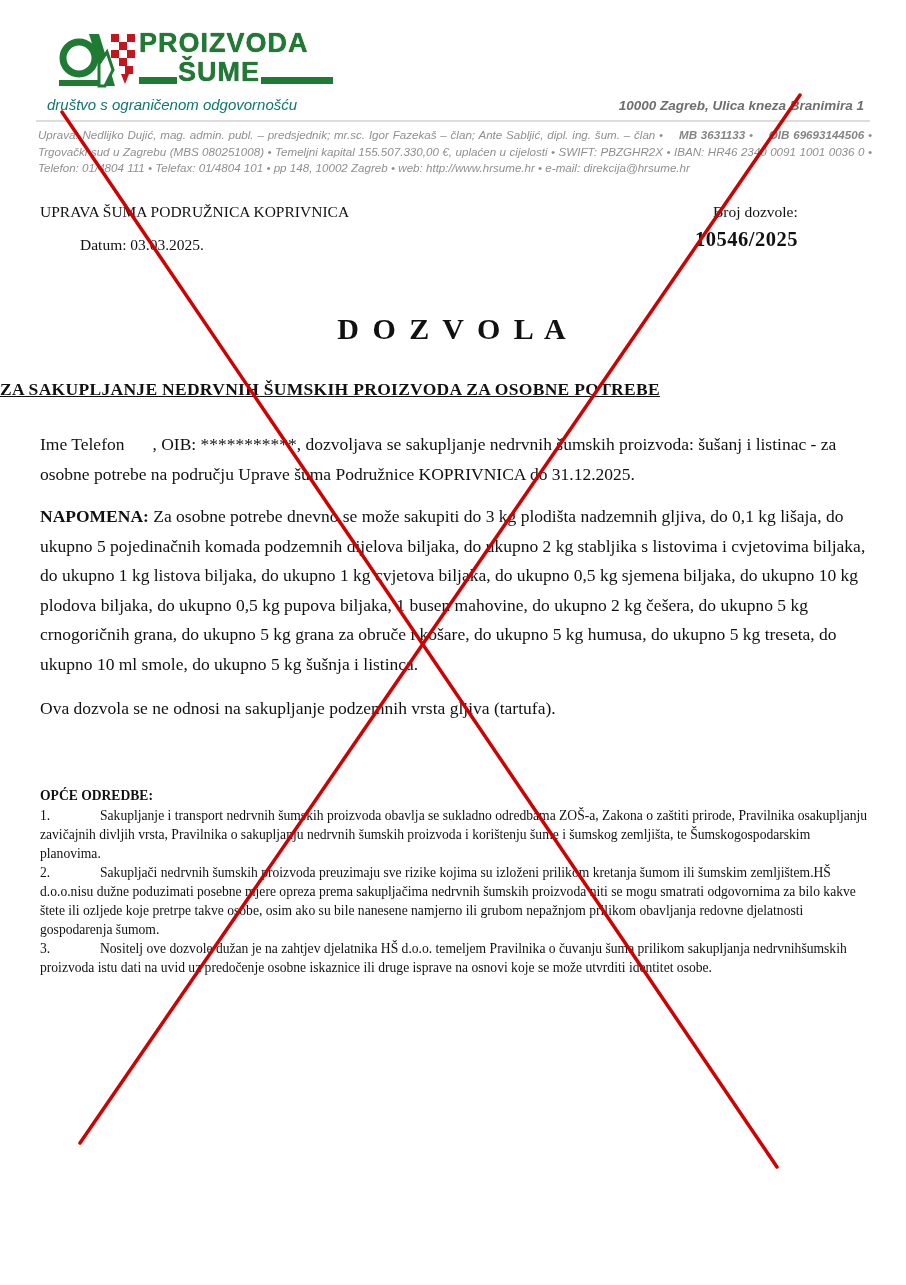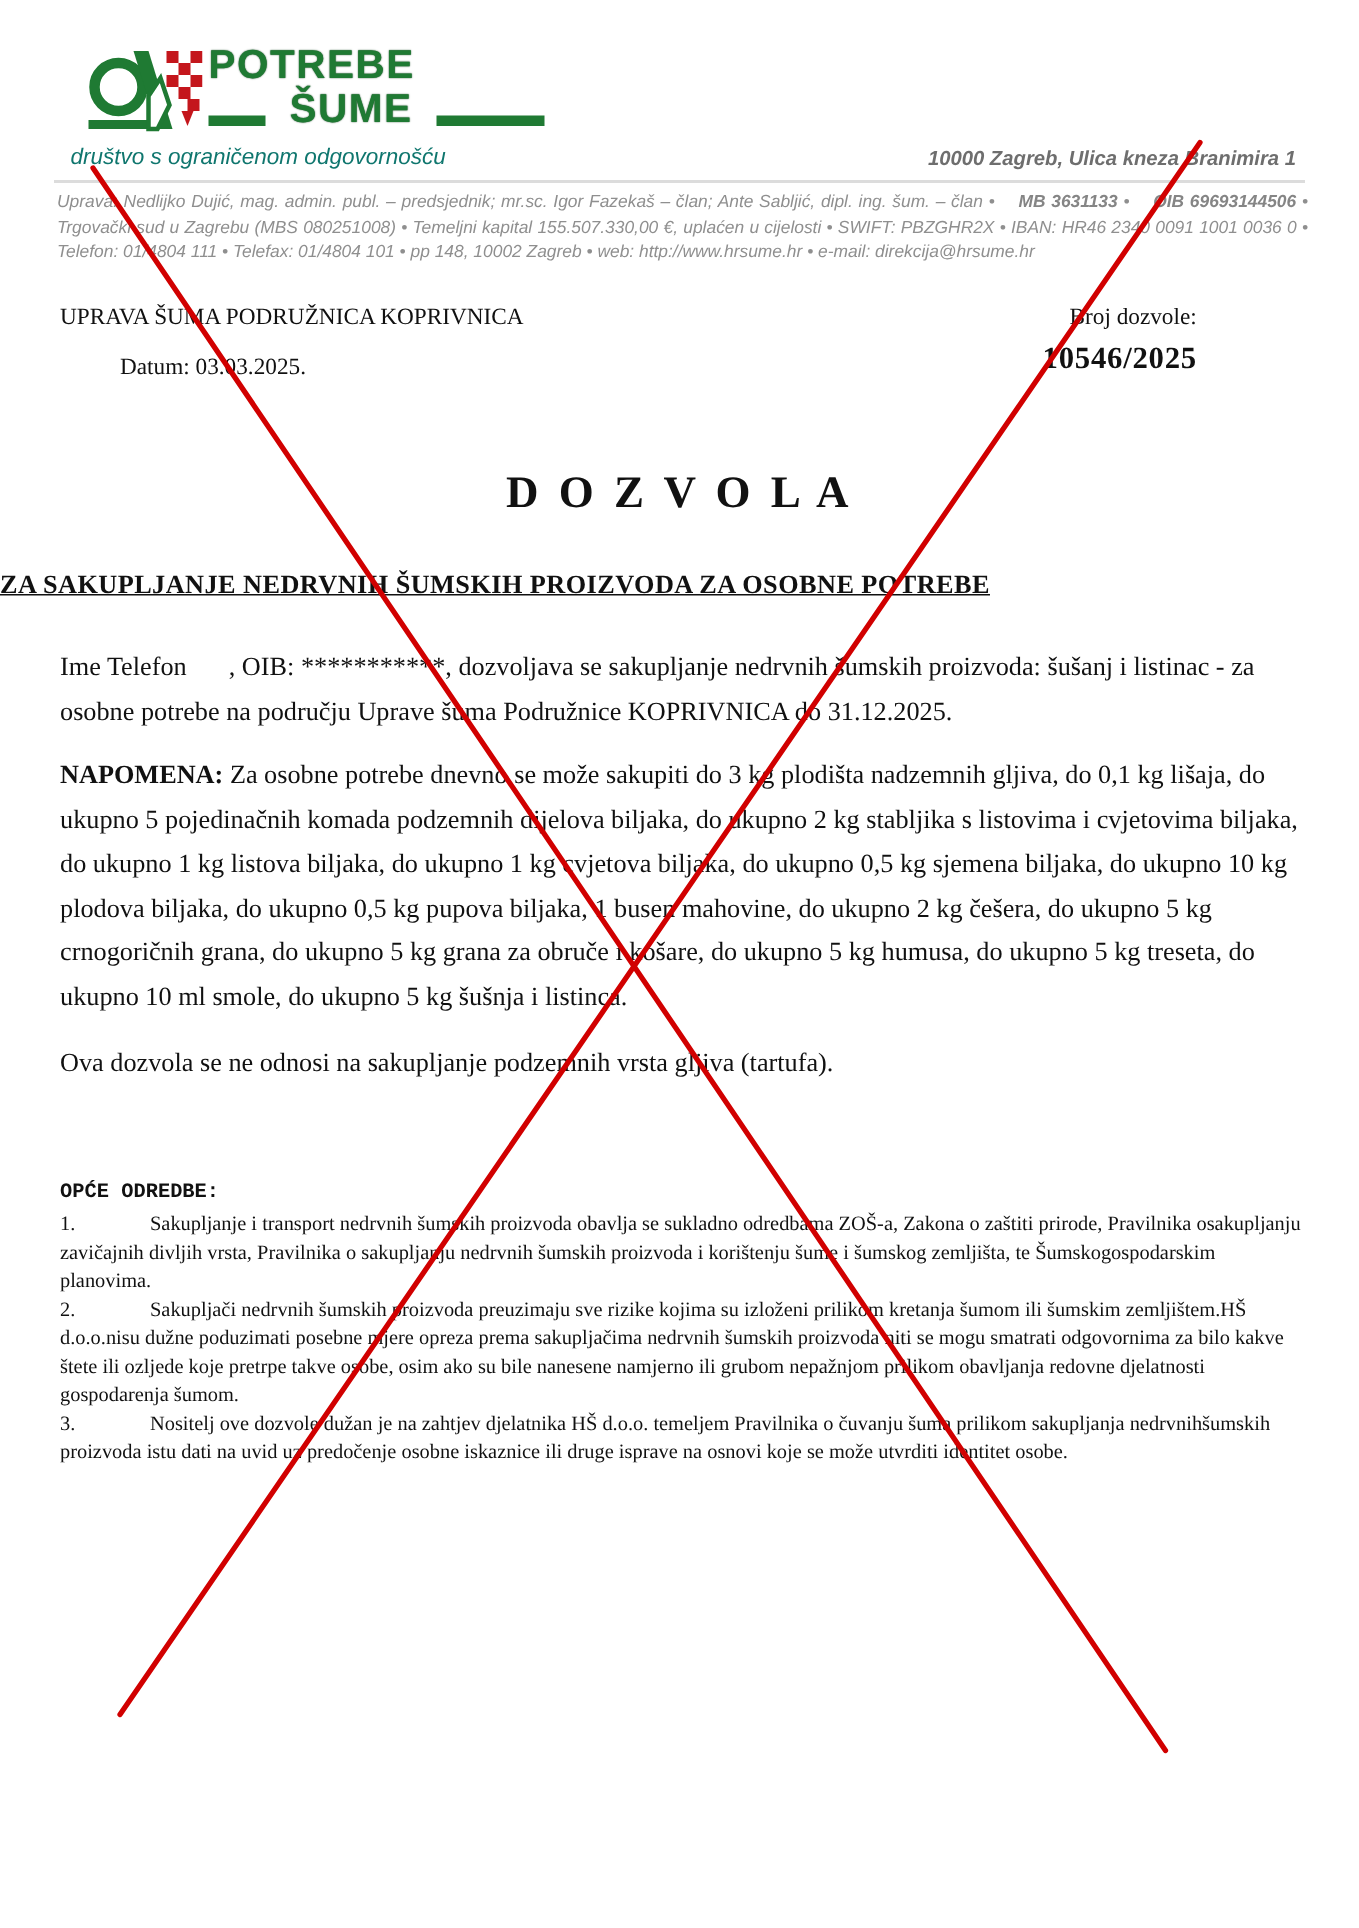--- a/index.html
+++ b/index.html
@@ -7,21 +7,21 @@
     width:906px;height:1285px;background:#ffffff;position:relative;
     font-family:"Liberation Serif","DejaVu Serif",serif;color:#111;
     overflow:hidden;
   }
 
   
   .logo-row{position:absolute;top:30px;left:55px;display:flex;align-items:flex-start;}
   .wordmark{margin-left:4px;font-family:"Liberation Sans","DejaVu Sans",sans-serif;font-weight:bold;color:#1f7a33;line-height:1;}
   .brand-top{font-size:27px;letter-spacing:1px;text-shadow:0 0 1px #0c3c17;}
   .brand-bottom-row{display:flex;align-items:flex-end;margin-top:2px;}
-  .brand-bottom{font-size:27px;letter-spacing:1px;text-shadow:0 0 1px #0c3c17;margin:0 16px;}
+  .brand-bottom{font-size:27px;letter-spacing:1px;text-shadow:0 0 1px #0c3c17;margin:0 1px;}
   .gbar{height:7px;background:#1f7a33;margin-bottom:2px;}
   .gbar.left{width:38px;}
   .gbar.right{width:72px;}
   .logo-subtitle{position:absolute;top:96px;left:47px;font-family:"Liberation Sans","DejaVu Sans",sans-serif;
     font-style:italic;font-size:15px;color:#0f766e;}
   .hq-address{position:absolute;top:98px;right:42px;font-family:"Liberation Sans","DejaVu Sans",sans-serif;
     font-style:italic;font-weight:bold;font-size:13.5px;color:#6e6e6e;}
   .top-rule{position:absolute;top:120px;left:36px;right:36px;border-top:2px solid #dcdcdc;}
 
   
@@ -45,21 +45,21 @@
   
   .para{font-size:17.5px;line-height:29.5px;}
   .intro{position:absolute;top:430px;left:40px;right:38px;}
   .name-gap{display:inline-block;width:28px;}
   .note{position:absolute;top:502px;left:40px;right:36px;}
   .truffle{position:absolute;top:694px;left:40px;right:38px;}
 
   
   .provisions{position:absolute;top:786px;left:40px;right:36px;
     font-size:13.6px;line-height:19px;}
-  .prov-heading{font-weight:bold;margin:0 0 1px 0;font-family:Liberation Mono, monospace;}
+  .prov-heading{font-weight:bold;margin:0 0 1px 0;}
   .prov-item{margin:0;}
   .prov-num{display:inline-block;width:60px;}
 
   
   .strike-overlay{position:absolute;top:0;left:0;width:906px;height:1285px;pointer-events:none;}
 </style>
 </head>
 <body>
 
 <div class="page">
@@ -75,21 +75,21 @@
         <rect x="72" y="4" width="8" height="8"></rect>
         <rect x="64" y="12" width="8" height="8"></rect>
         <rect x="56" y="20" width="8" height="8"></rect>
         <rect x="72" y="20" width="8" height="8"></rect>
         <rect x="64" y="28" width="8" height="8"></rect>
         <rect x="70" y="36" width="8" height="8"></rect>
         <polygon points="66,44 74,44 70,54"></polygon>
       </g>
     </svg>
     <div class="wordmark">
-      <div class="brand-top">POTREBE</div>
+      <div class="brand-top">PROIZVODA</div>
       <div class="brand-bottom-row">
         <div class="gbar left"></div>
         <div class="brand-bottom">ŠUME</div>
         <div class="gbar right"></div>
       </div>
     </div>
   </div>
 
   <div class="logo-subtitle">društvo s ograničenom odgovornošću</div>
   <div class="hq-address">10000 Zagreb, Ulica kneza Branimira 1</div>

